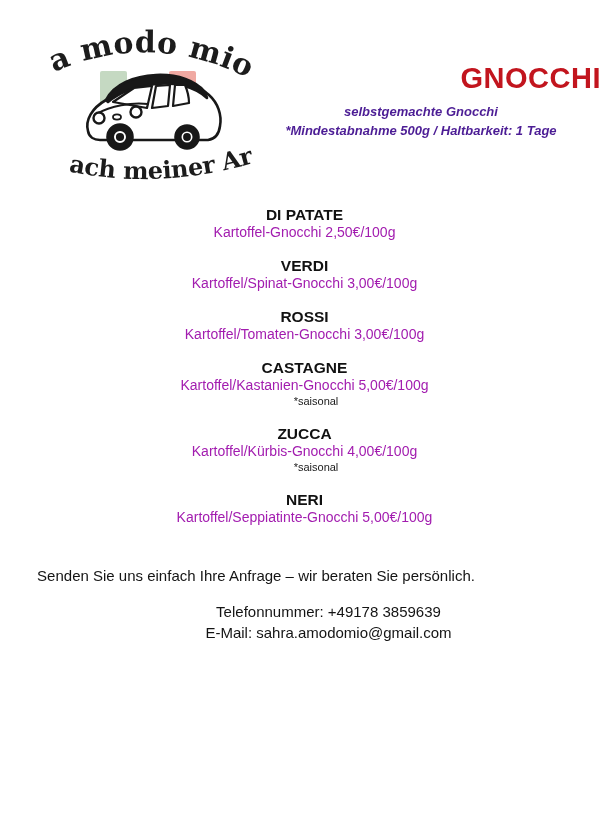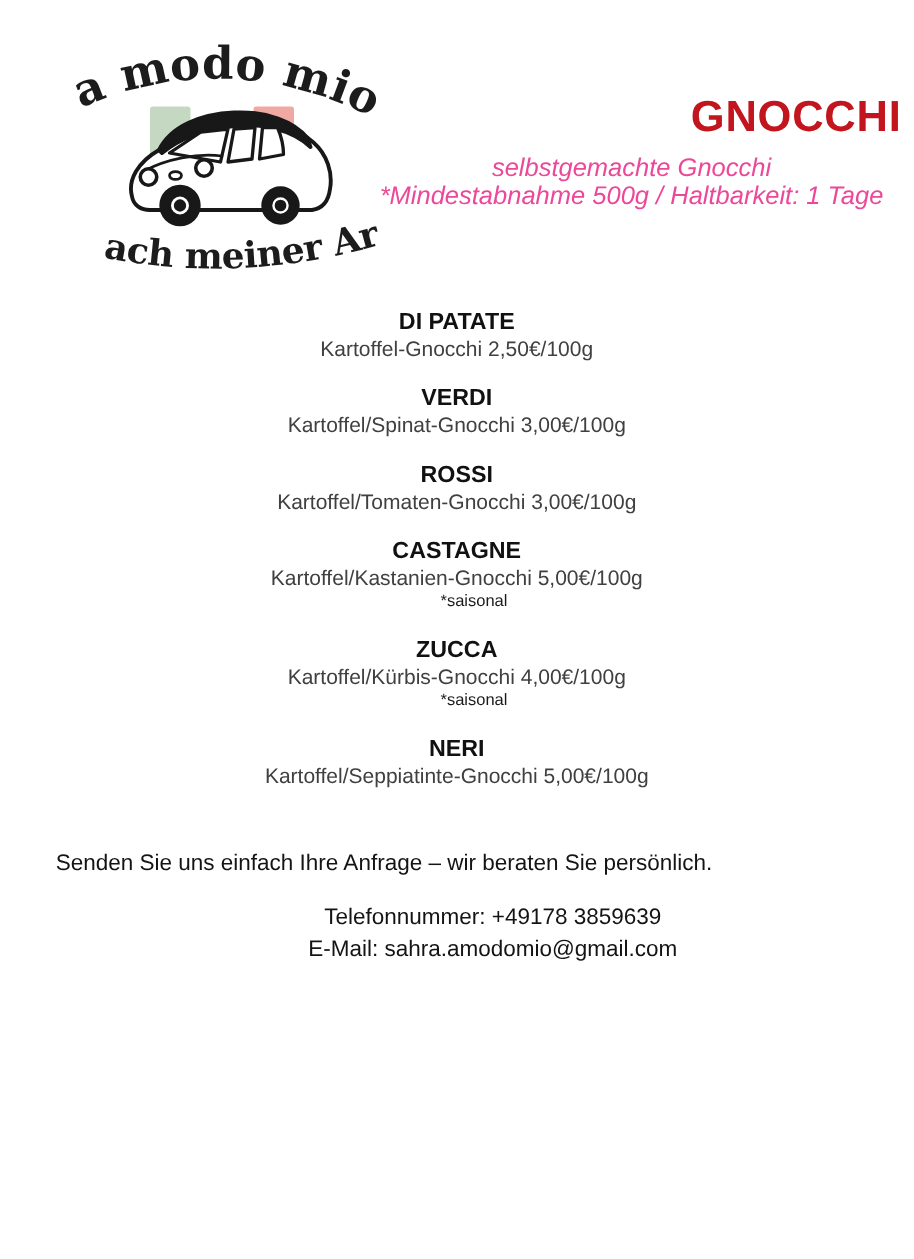--- a/index.html
+++ b/index.html
@@ -17,28 +17,28 @@
   .logo text{fill:#1c1c1c;font-family:"DejaVu Serif",serif;font-weight:700;}
   .arc-top{font-size:30px;letter-spacing:0.5px;}
   .arc-bottom{font-size:24px;letter-spacing:-0.3px;}
   
   .header-block{position:absolute;top:62px;left:241px;width:360px;text-align:center;}
   .title{
     font-size:29px;line-height:32px;font-weight:700;letter-spacing:0.5px;
     color:#c2151e;margin:0;text-align:right;
   }
   .subtitle,.header-note{
-    font-style:italic;font-weight:400;font-size:17px;line-height:19px;color:#ec4899;
+    font-style:italic;font-weight:700;font-size:13px;line-height:19px;color:#4c1d95;
   }
   .subtitle{margin-top:8px;}
   
   .menu-list{position:absolute;top:205px;left:0;width:609px;text-align:center;}
   .menu-item{margin:0 0 15px 0;}
   .item-name{font-size:15.5px;line-height:19px;font-weight:700;color:#111;}
-  .item-desc{font-size:14px;line-height:17px;color:#404040;}
+  .item-desc{font-size:14px;line-height:17px;color:#a21caf;}
   .item-note{font-size:11px;line-height:15px;color:#1a1a1a;margin-left:23px;}
   
   .footer-message{
     position:absolute;top:566px;left:0;width:512px;text-align:center;
     font-size:15px;line-height:19px;color:#141414;
   }
   .contact-block{
     position:absolute;top:601px;left:0;width:609px;text-align:center;
     font-size:15px;line-height:21px;color:#141414;
     transform:translateX(24px);

